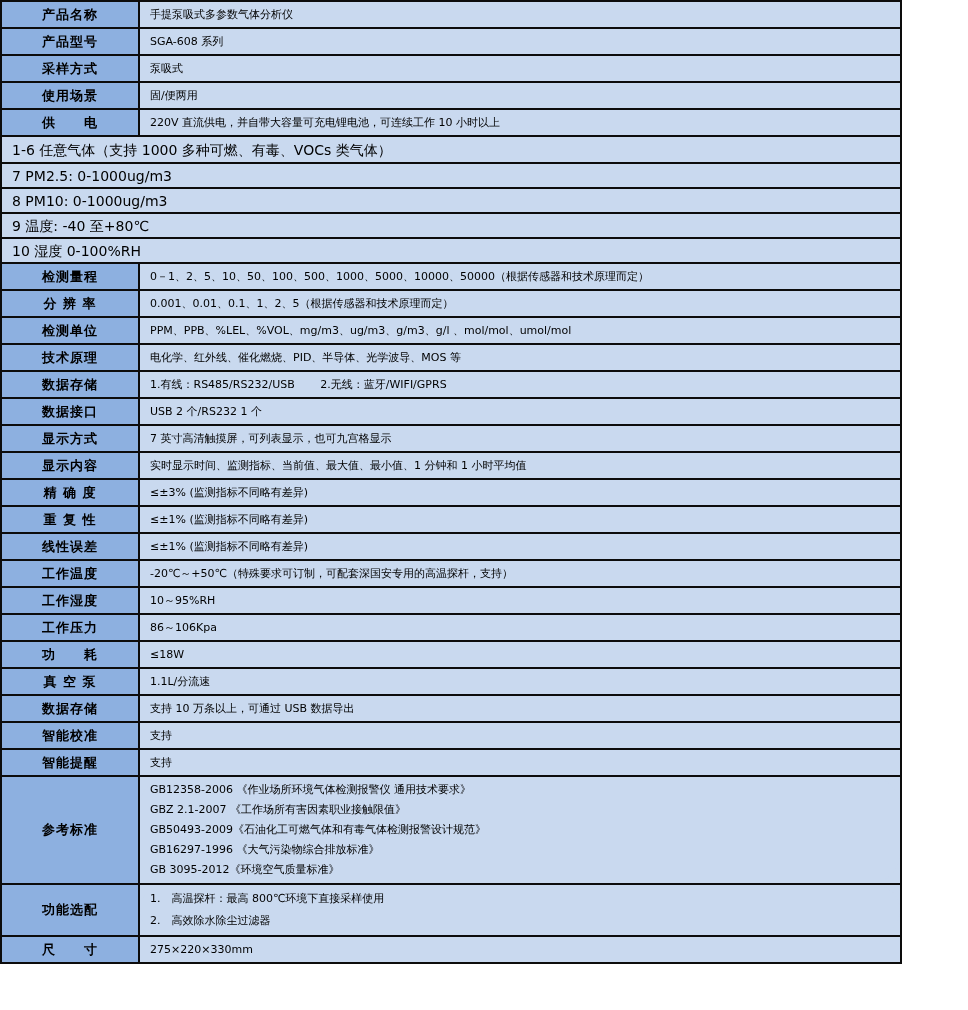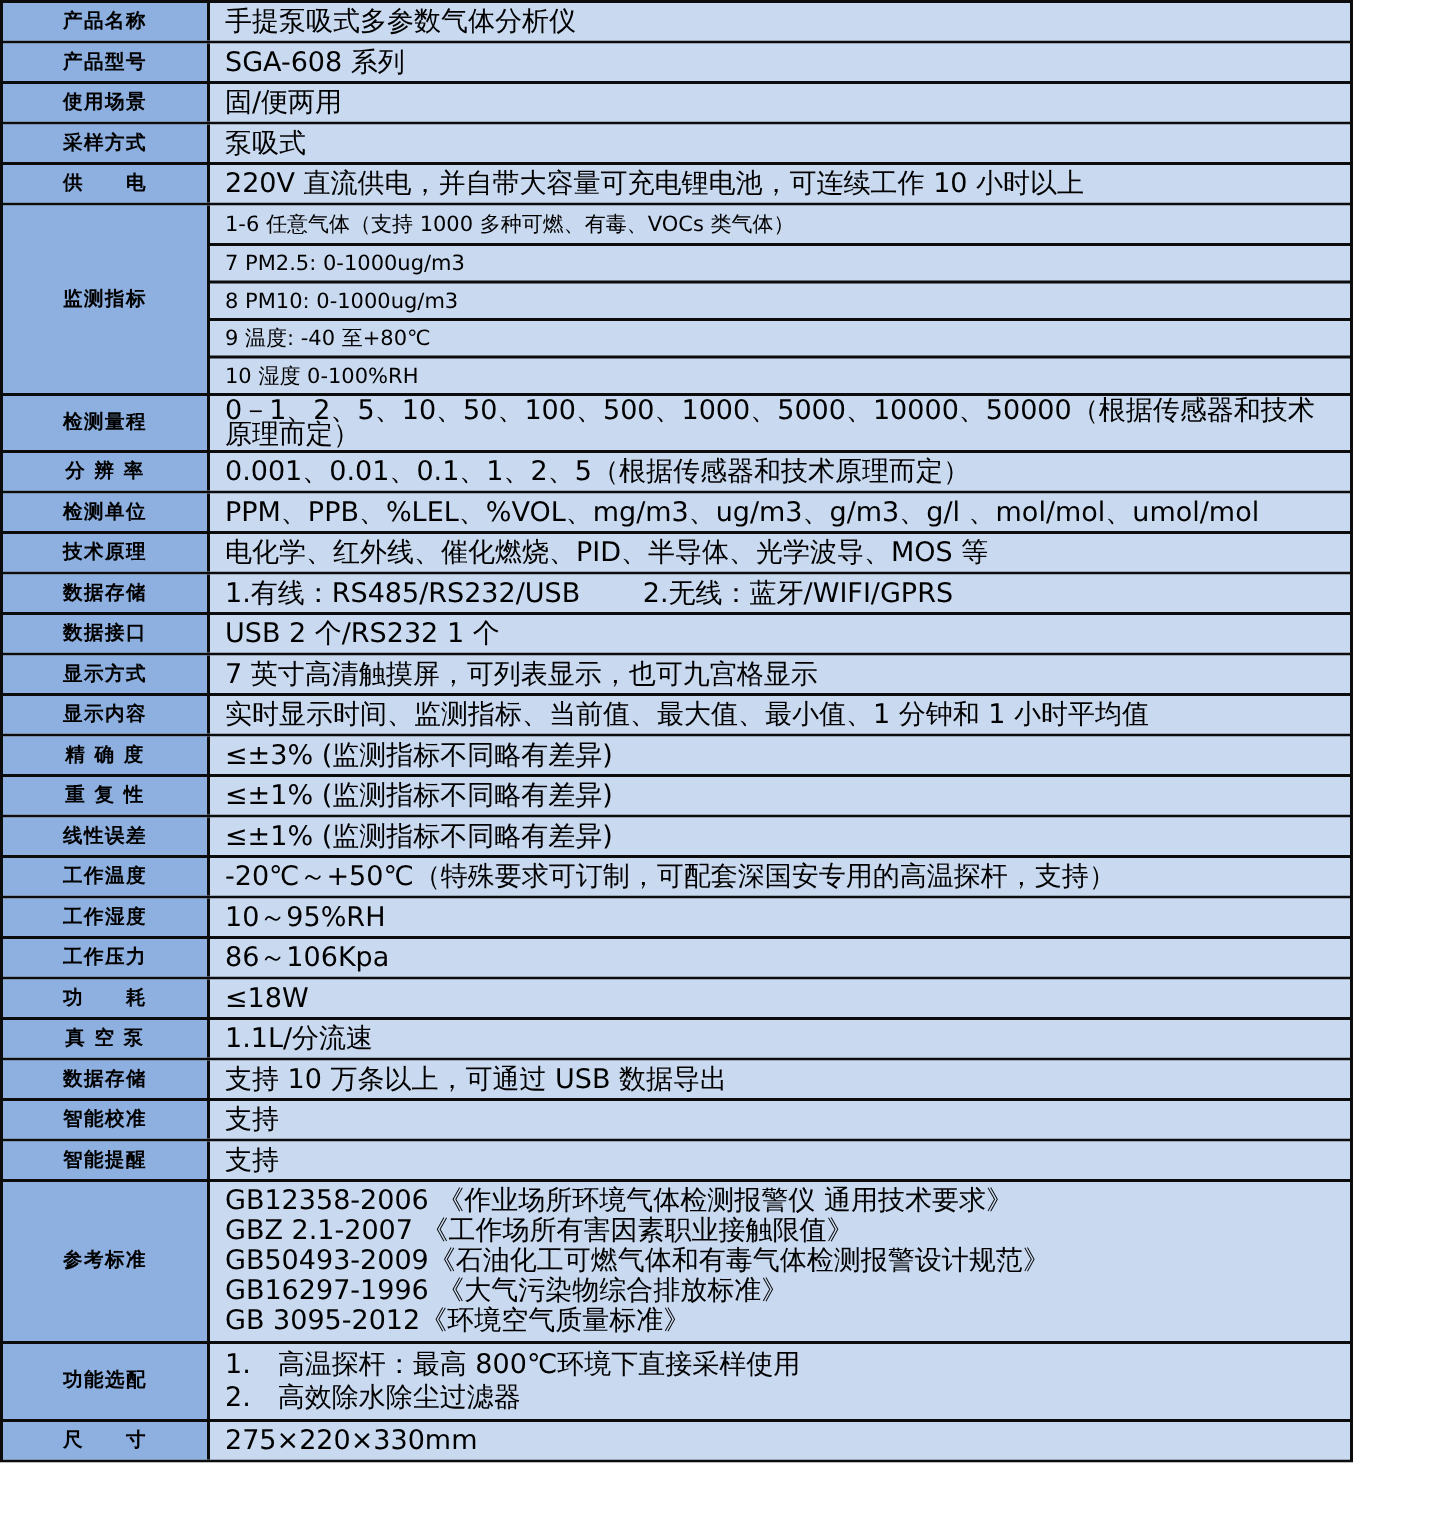--- a/index.html
+++ b/index.html
@@ -31,22 +31,23 @@
     line-height: 16px;
     padding: 2px;
   }
   .value-cell {
     flex: 1 1 auto;
     background: var(--value-bg, #C9D9EF);
     display: flex;
     align-items: center;
     min-height: 25px;
     padding: 2px 10px;
-    font-size: 18px;
+    font-size: 11px;
     line-height: 16px;
+    text-align: center;
   }
   .value-stack {
     flex: 1 1 auto;
     display: flex;
     flex-direction: column;
     background: var(--value-bg, #C9D9EF);
   }
   .value-stack .sub-cell {
     border-top: 2px solid var(--border, #0c0c0c);
     min-height: 25px;
@@ -55,50 +56,50 @@
     padding: 2px 10px;
     font-size: 14px;
     line-height: 16px;
   }
   .value-stack .sub-cell:first-child { border-top: none; }
   .value-cell.multiline {
     flex-direction: column;
     align-items: flex-start;
     justify-content: center;
     padding: 3px 10px;
+    border-radius: 29px;
   }
   .value-cell.multiline .line { line-height: 20px; white-space: nowrap; }
   .value-cell.multiline.opt .line { line-height: 22px; }
 </style>
 </head>
 <body>
 
 <div class="spec-table" id="spec-table-root">
     <div class="spec-row">
       <div class="label-cell">产品名称</div>
       <div class="value-cell">手提泵吸式多参数气体分析仪</div>
     </div>
     <div class="spec-row">
       <div class="label-cell">产品型号</div>
       <div class="value-cell">SGA-608 系列</div>
     </div>
     <div class="spec-row">
+      <div class="label-cell">采样方式</div>
+      <div class="value-cell">泵吸式</div>
+    </div>
+    <div class="spec-row">
       <div class="label-cell">使用场景</div>
       <div class="value-cell">固/便两用</div>
     </div>
     <div class="spec-row">
-      <div class="label-cell">采样方式</div>
-      <div class="value-cell">泵吸式</div>
-    </div>
-    <div class="spec-row">
       <div class="label-cell">供　　电</div>
       <div class="value-cell">220V 直流供电，并自带大容量可充电锂电池，可连续工作 10 小时以上</div>
     </div>
     <div class="spec-row">
-      <div class="label-cell">监测指标</div>
       <div class="value-stack">
         <div class="sub-cell">1-6 任意气体（支持 1000 多种可燃、有毒、VOCs 类气体）</div>
         <div class="sub-cell">7 PM2.5: 0-1000ug/m3</div>
         <div class="sub-cell">8 PM10: 0-1000ug/m3</div>
         <div class="sub-cell">9 温度: -40 至+80℃</div>
         <div class="sub-cell">10 湿度 0-100%RH</div>
       </div>
     </div>
     <div class="spec-row">
       <div class="label-cell">检测量程</div>

